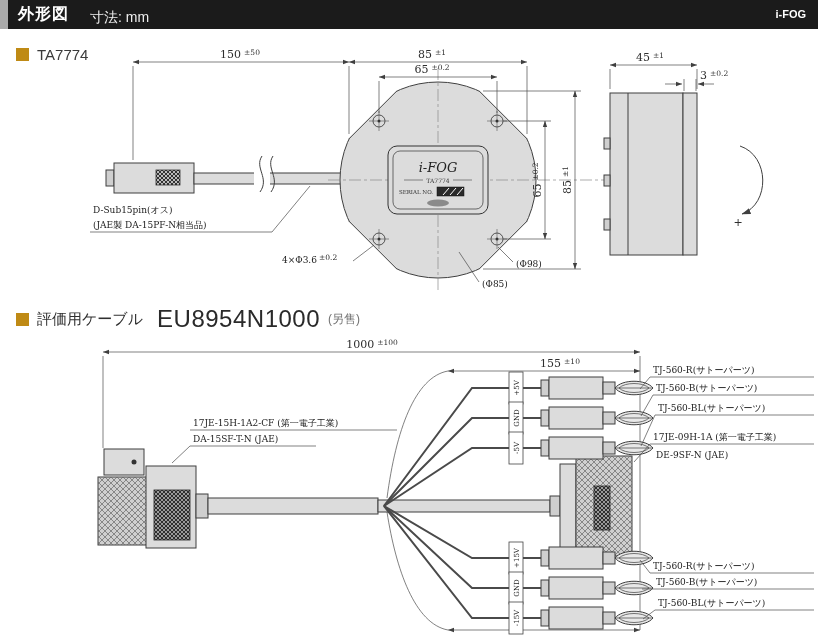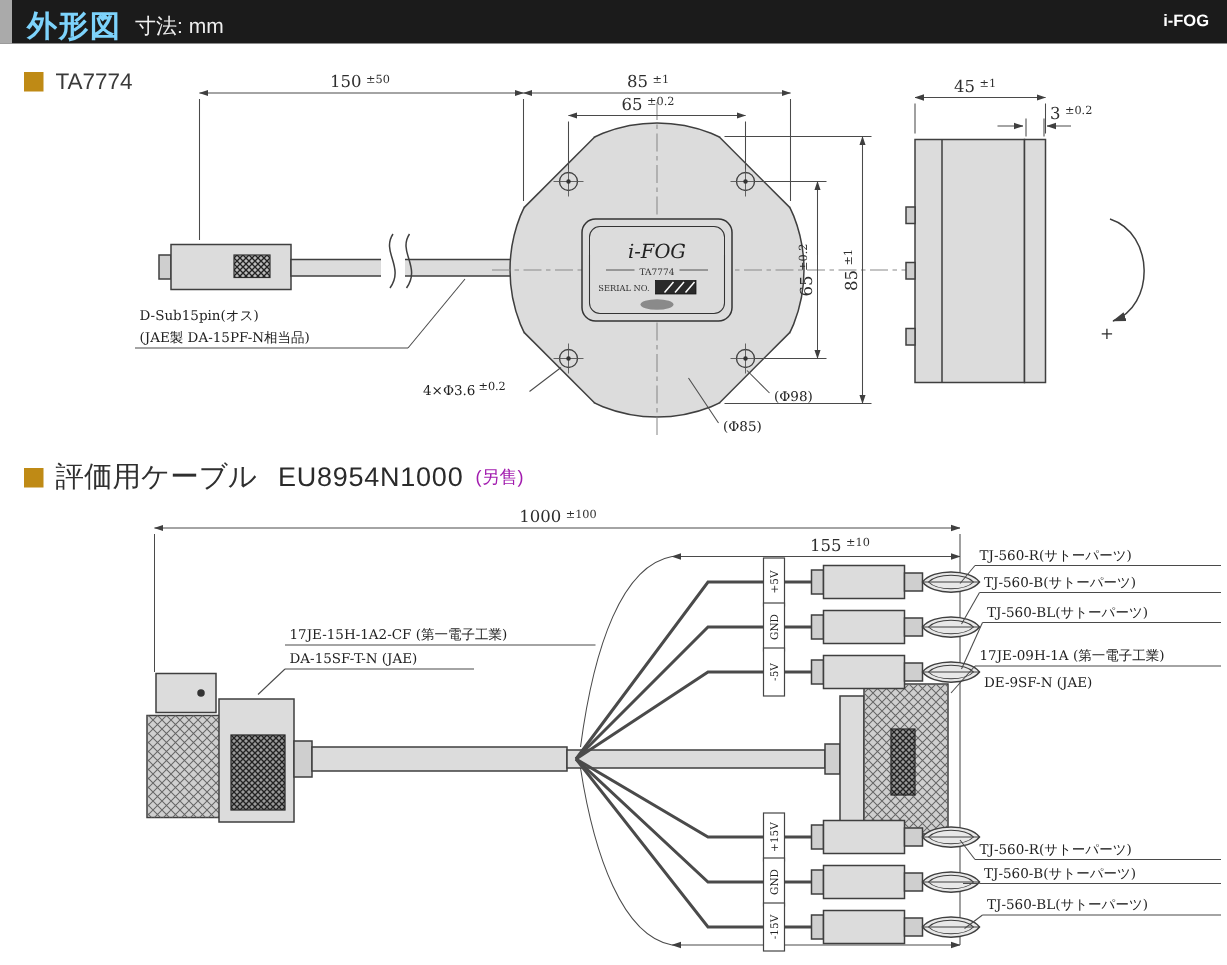--- a/index.html
+++ b/index.html
@@ -1,32 +1,32 @@
 <!DOCTYPE html>
 <html><head>
 <meta charset="utf-8">
 <style>
   html,body{margin:0;padding:0;background:#fff;}
   .page{position:relative;width:818px;height:643px;background:#fff;overflow:hidden;
         font-family:"Liberation Sans",sans-serif;}
   
   .hdr{position:absolute;left:0;top:0;width:818px;height:29px;background:#1b1b1b;}
   .hdr-stripe{position:absolute;left:0;top:0;width:8px;height:29px;background:#aaaaaa;}
-  .hdr-title{position:absolute;left:18px;top:4px;color:#7dd3fc;font-size:20px;font-weight:bold;letter-spacing:1px;font-family:Liberation Serif, serif;}
+  .hdr-title{position:absolute;left:18px;top:4px;color:#ffffff;font-size:16px;font-weight:bold;letter-spacing:1px;font-family:Liberation Serif, serif;}
   .hdr-unit{position:absolute;left:90px;top:9px;color:#efefef;font-size:14px;}
   .hdr-brand{position:absolute;right:12px;top:8px;color:#fff;font-size:11px;font-weight:bold;}
   
   .sec{position:absolute;display:flex;align-items:center;z-index:5;}
   .bullet{display:inline-block;width:13px;height:13px;background:#bf8a15;margin-right:8px;}
   .sec1{left:16px;top:46px;}
   .sec1 .t{font-size:15px;color:#3a3a3a;}
   .sec2{left:16px;top:305px;}
-  .sec2 .t1{font-size:19px;color:#2f2f2f;}
-  .sec2 .t2{font-size:18px;color:#2a2a2a;margin-left:14px;letter-spacing:0.5px;}
-  .sec2 .t3{font-size:12px;color:#a21caf;margin-left:8px;}
+  .sec2 .t1{font-size:15px;color:#2f2f2f;}
+  .sec2 .t2{font-size:24px;color:#2a2a2a;margin-left:14px;letter-spacing:0.5px;}
+  .sec2 .t3{font-size:12px;color:#737373;margin-left:8px;}
   
   svg{position:absolute;left:0;}
   .ln{stroke:#3f3f3f;stroke-width:1;fill:none;}
   .dln{stroke:#4a4a4a;stroke-width:0.7;fill:none;}
   .cl{stroke:#8a8a8a;stroke-width:0.7;stroke-dasharray:12 3 3 3;fill:none;}
   .shape{fill:#dcdcdc;stroke:#3f3f3f;stroke-width:1;}
   .shape2{fill:#cfcfcf;stroke:#3f3f3f;stroke-width:1;}
   .white{fill:#ffffff;stroke:none;}
   .dim{font-family:"DejaVu Serif",serif;font-size:11px;fill:#2e2e2e;}
   .tol{font-size:7.5px;}

